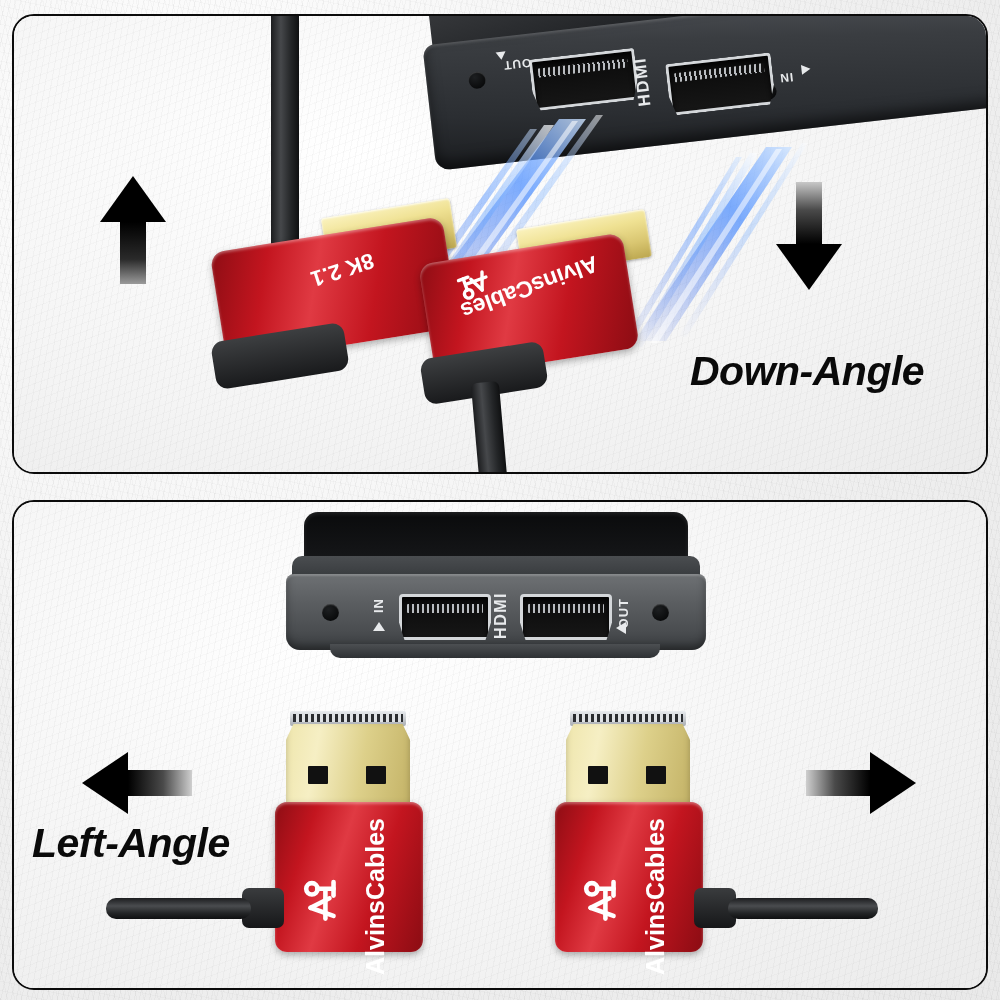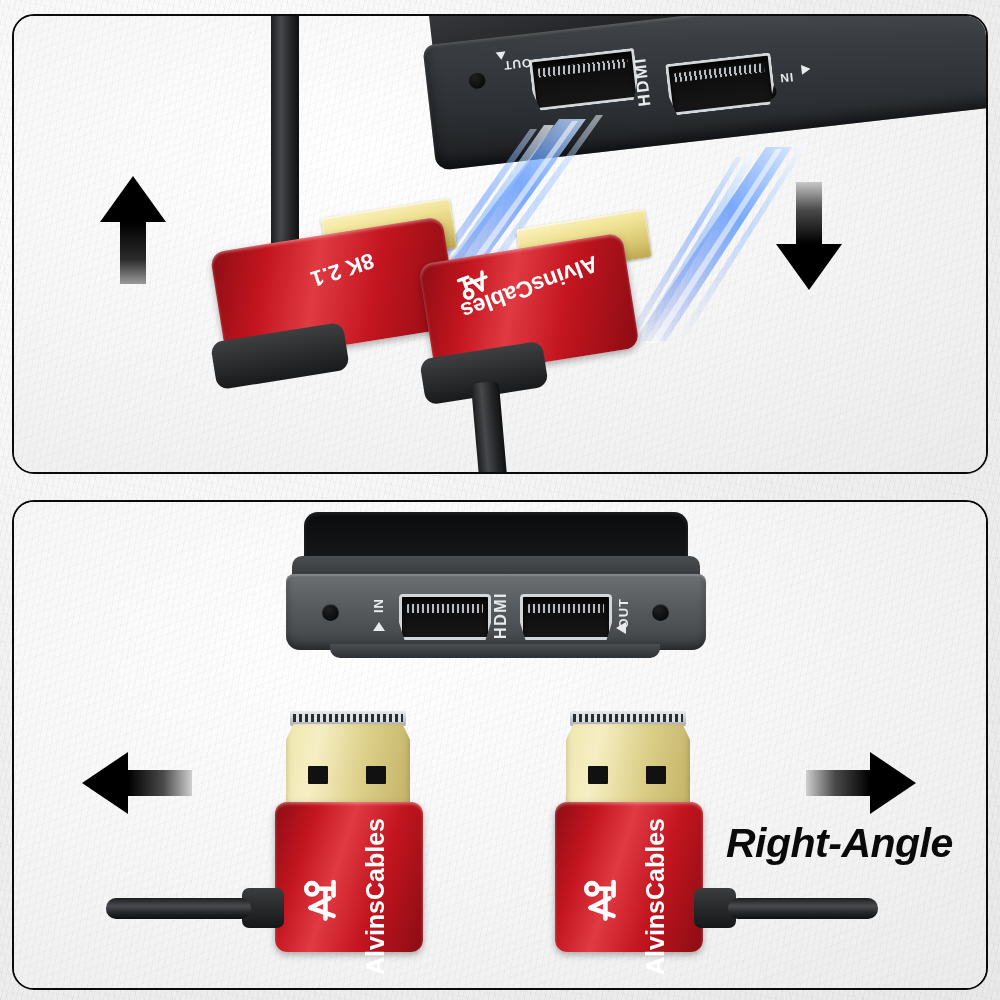--- a/index.html
+++ b/index.html
@@ -203,20 +203,21 @@
 
     <div class="arrow arr-up" style="left:86px;top:160px;width:66px;height:108px;">
         <div class="head"></div>
         <div class="shaft"></div>
       </div>
 
     <div class="arrow arr-down" style="left:762px;top:166px;width:66px;height:108px;">
         <div class="shaft"></div>
         <div class="head"></div>
       </div>
+    <div class="lbl" style="left:676px;top:332px;font-size:41px;">Down-Angle</div>
   </div>
 
   <div class="panel" id="panel-bottom">
     <div class="panel-bg"></div>
 
     <div id="device-bot">
       <div class="bot-screen"></div>
       <div class="bot-rim"></div>
       <div class="bot-body">
         <div class="screw" style="left:36px;top:30px;"></div>
@@ -283,20 +284,20 @@
         </svg>
       </div>
       <div class="strain" style="left:680px;top:386px;width:42px;height:40px;"></div>
       <div class="cable-h" style="left:714px;top:396px;width:150px;height:21px;border-radius:10px;"></div>
     </div>
 
     <div class="arrow arr-left" style="left:68px;top:250px;width:110px;height:62px;">
         <div class="head"></div>
         <div class="shaft"></div>
       </div>
+    <div class="lbl" style="left:18px;top:318px;font-size:41px;">Left-Angle</div>
 
     <div class="arrow arr-right" style="left:792px;top:250px;width:110px;height:62px;">
         <div class="shaft"></div>
         <div class="head"></div>
       </div>
-    <div class="lbl" style="left:712px;top:318px;font-size:41px;">Right-Angle</div>
   </div>
 </div>
 
 </body></html>

